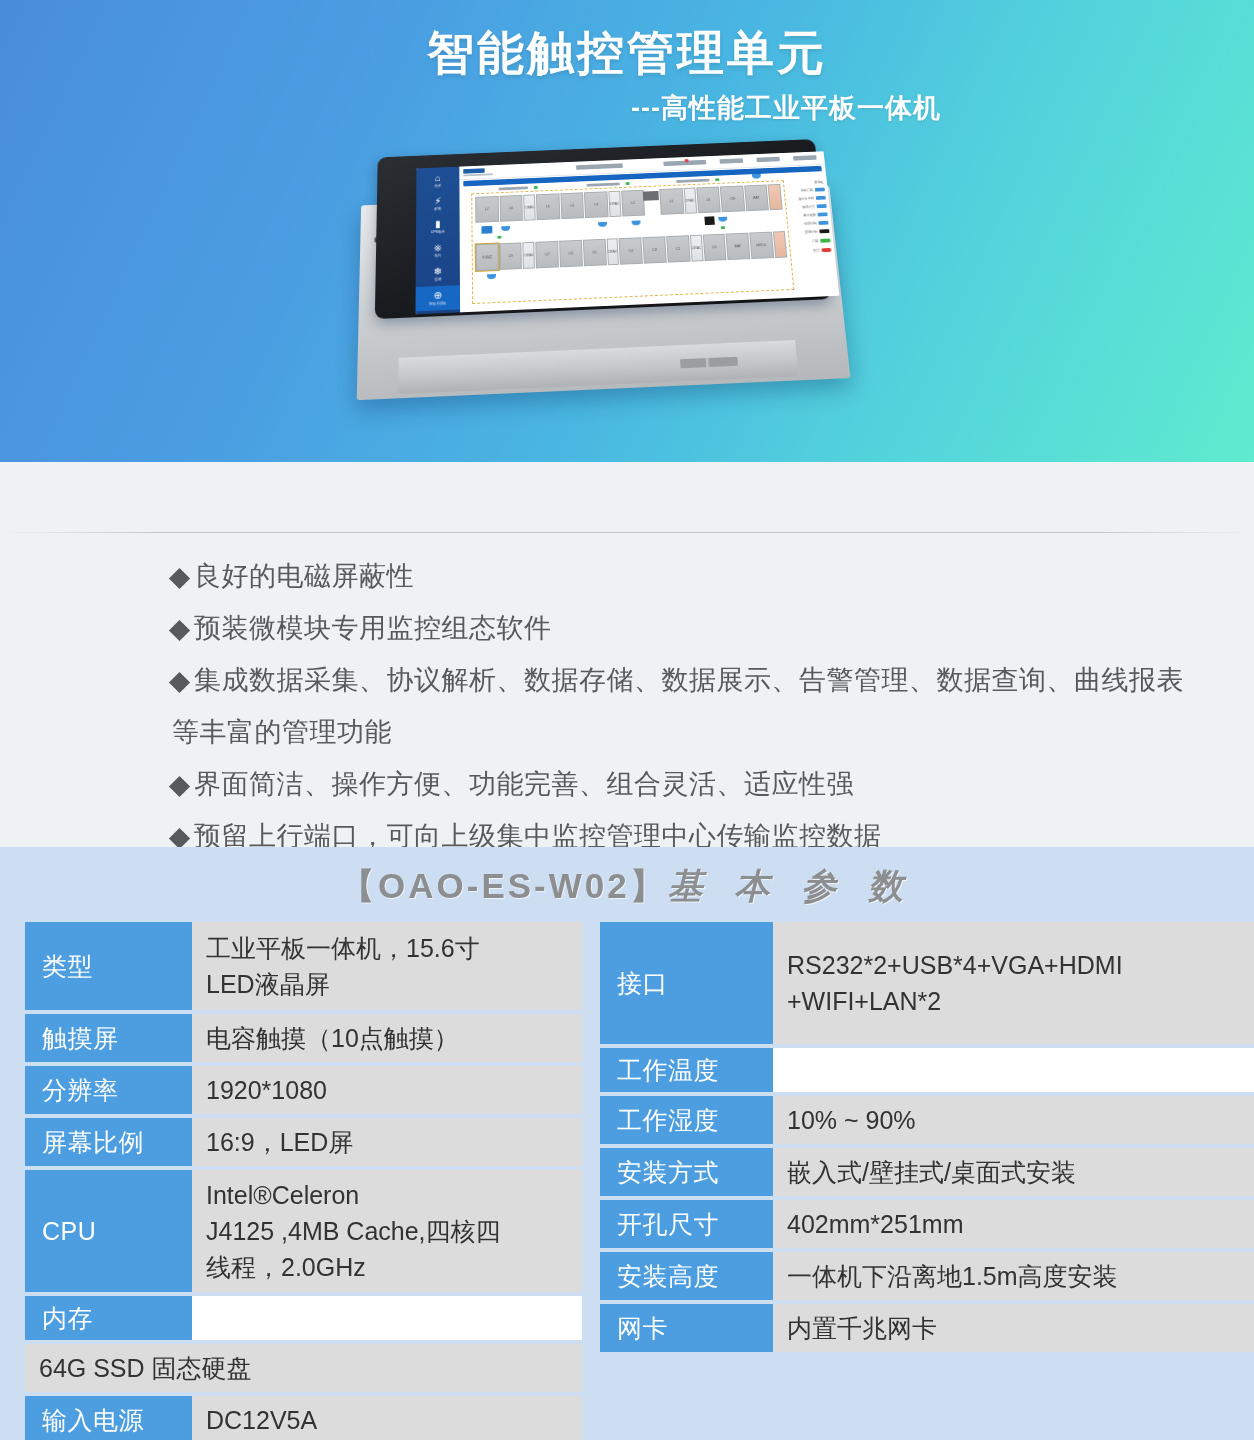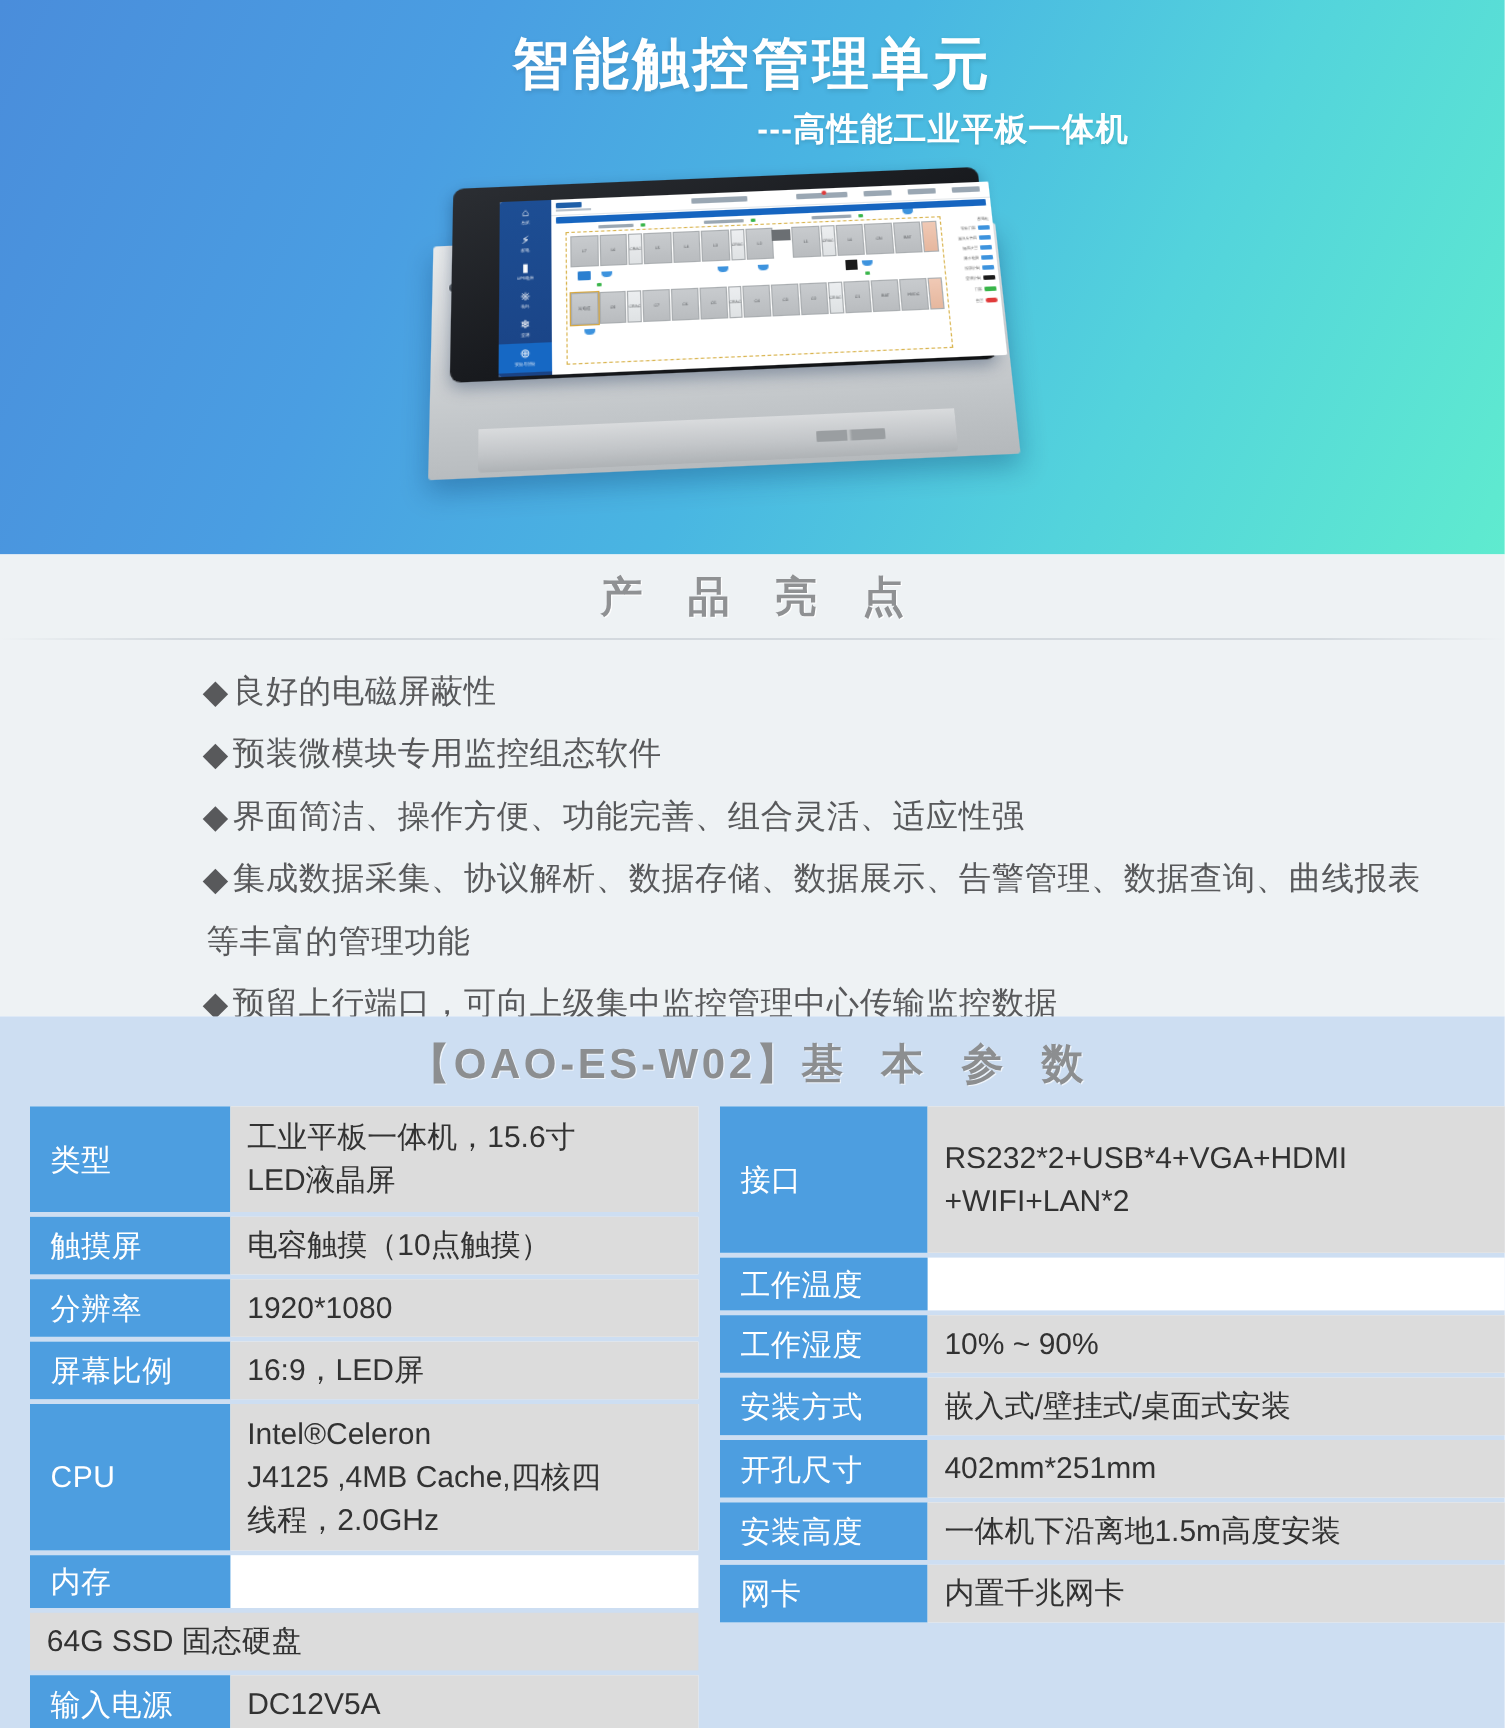--- a/index.html
+++ b/index.html
@@ -199,21 +199,21 @@
     background:#cddef2;
   }
   .sp-title{
     position:absolute;left:0;right:0;top:16px;
     text-align:center;
     font-size:35px;font-weight:bold;
     color:#8c8e90;
     letter-spacing:3px;
     text-shadow:1px 1px 0 rgba(255,255,255,.65);
   }
-  .sp-title .cn{letter-spacing:11px;}
+  .sp-title .cn{letter-spacing:11px;font-style:italic;}
   .tables{
     position:absolute;left:0;right:0;top:75px;
   }
   .tbl{
     position:absolute;
     display:flex;flex-direction:column;
     gap:4px;
   }
   .tbl.left{left:25px;width:557px;}
   .tbl.right{left:600px;width:748px;}
@@ -403,34 +403,33 @@
                 </div>
             </div>
           </div>
         </div>
       </div>
     </div>
   </div>
 </div>
 
 <div class="highlights">
-  <div class="hl-title">产 品 亮 点</div>
   <div class="hl-rule"></div>
   <div class="hl-list">
     <div class="hl-item">
       <span class="hl-dia"></span><span>良好的电磁屏蔽性</span>
     </div>
     <div class="hl-item">
       <span class="hl-dia"></span><span>预装微模块专用监控组态软件</span>
     </div>
+    <div class="hl-item wrap">
+      <span class="hl-dia"></span><span>集成数据采集、协议解析、数据存储、数据展示、告警管理、数据查询、曲线报表等丰富的管理功能</span>
+    </div>
     <div class="hl-item">
       <span class="hl-dia"></span><span>界面简洁、操作方便、功能完善、组合灵活、适应性强</span>
-    </div>
-    <div class="hl-item wrap">
-      <span class="hl-dia"></span><span>集成数据采集、协议解析、数据存储、数据展示、告警管理、数据查询、曲线报表等丰富的管理功能</span>
     </div>
     <div class="hl-item">
       <span class="hl-dia"></span><span>预留上行端口，可向上级集中监控管理中心传输监控数据</span>
     </div>
   </div>
 </div>
 
 <div class="specs">
   <div class="sp-title">
     <span>【OAO-ES-W02】</span><span class="cn">基 本 参 数</span>

